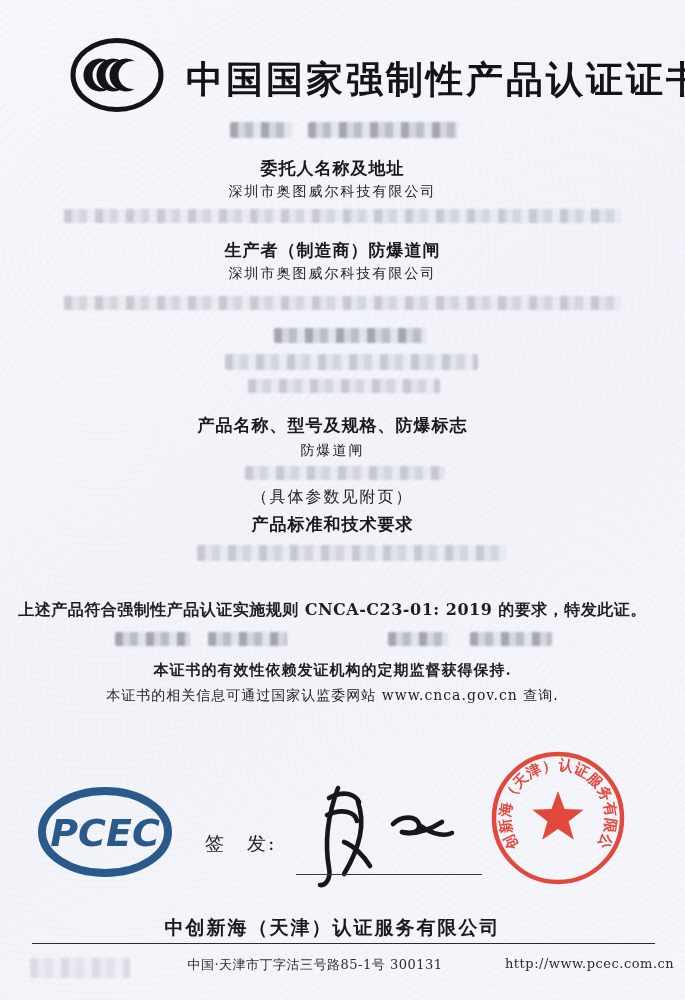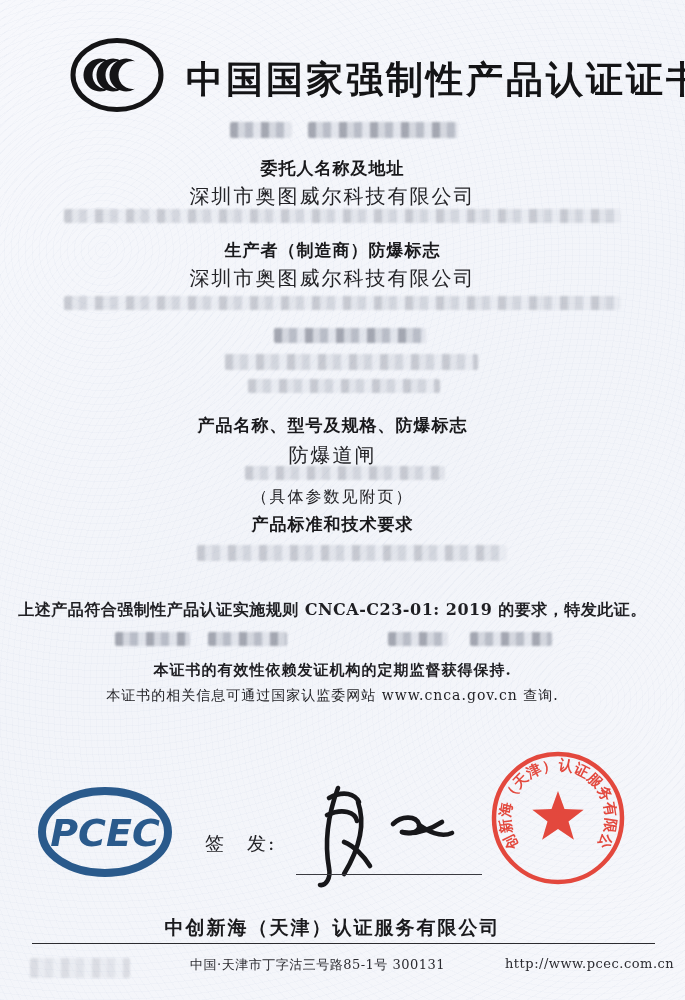--- a/index.html
+++ b/index.html
@@ -16,21 +16,21 @@
     color:#1f1f23;
   }
   .abs{position:absolute;}
   .ctr{left:0;width:665px;text-align:center;}
   .title{
     font-family:"DejaVu Sans","Liberation Sans",sans-serif;
     font-weight:bold;font-size:37px;letter-spacing:3px;color:#141416;
     white-space:nowrap;
   }
   .lbl{font-weight:bold;font-size:17px;color:#19191c;letter-spacing:1px;}
-  .val{font-size:20px;color:#232327;letter-spacing:2px;}
+  .val{font-size:14px;color:#232327;letter-spacing:2px;}
   .note{font-size:15px;letter-spacing:1px;}
   .statement{font-weight:bold;font-size:16px;letter-spacing:.5px;white-space:nowrap;}
   .px{
     background-image:repeating-linear-gradient(90deg,
       rgba(92,97,112,.52) 0 8px, rgba(173,178,190,.44) 8px 15px,
       rgba(124,130,146,.48) 15px 23px, rgba(201,205,215,.40) 23px 31px);
     filter:blur(1.3px);
     border-radius:2px;
   }
   .px.light{opacity:.55;}
@@ -57,21 +57,21 @@
 
   <div class="abs title" style="left:186px;top:55px;width:425px;text-align:center;">中国国家强制性产品认证证书</div>
 
   <div class="abs px" style="left:230px;top:122px;width:62px;height:16px;"></div>
   <div class="abs px" style="left:308px;top:122px;width:150px;height:16px;"></div>
 
   <div class="abs ctr lbl" style="top:157px;">委托人名称及地址</div>
   <div class="abs ctr val" style="top:183px;">深圳市奥图威尔科技有限公司</div>
   <div class="abs px light" style="left:64px;top:209px;width:557px;height:14px;"></div>
 
-  <div class="abs ctr lbl" style="top:239px;">生产者（制造商）防爆标志</div>
+  <div class="abs ctr lbl" style="top:239px;">生产者（制造商）防爆道闸</div>
   <div class="abs ctr val" style="top:265px;">深圳市奥图威尔科技有限公司</div>
   <div class="abs px light" style="left:64px;top:296px;width:557px;height:14px;"></div>
 
   <div class="abs px" style="left:274px;top:328px;width:152px;height:15px;"></div>
   <div class="abs px light" style="left:225px;top:354px;width:253px;height:16px;"></div>
   <div class="abs px light" style="left:248px;top:379px;width:192px;height:14px;"></div>
 
   <div class="abs ctr lbl" style="top:414px;">产品名称、型号及规格、防爆标志</div>
   <div class="abs ctr val" style="top:442px;">防爆道闸</div>
   <div class="abs px light" style="left:245px;top:466px;width:200px;height:14px;"></div>
@@ -119,16 +119,16 @@
       <text font-size="14.5" font-weight="bold" fill="#e23a2e" letter-spacing="0.5">
         <textPath href="#sealArc" startOffset="50%" text-anchor="middle">中创新海（天津）认证服务有限公司</textPath>
       </text>
     </g>
   </svg>
 
   <div class="abs ctr footer-co" style="top:915px;">中创新海（天津）认证服务有限公司</div>
   <div class="abs rule" style="left:32px;top:943px;width:623px;height:0;"></div>
 
   <div class="abs px vlight" style="left:30px;top:958px;width:100px;height:20px;"></div>
-  <div class="abs foot-small" style="left:190px;top:956px;width:280px;">中国·天津市丁字沽三号路85-1号  300131</div>
+  <div class="abs foot-small" style="left:175px;top:956px;width:280px;text-align:center;">中国·天津市丁字沽三号路85-1号  300131</div>
   <div class="abs foot-small" style="left:505px;top:956px;width:160px;text-align:left;font-family:'DejaVu Serif','Liberation Serif',serif;">http://www.pcec.com.cn</div>
 
 </div>
 
 </body></html>

